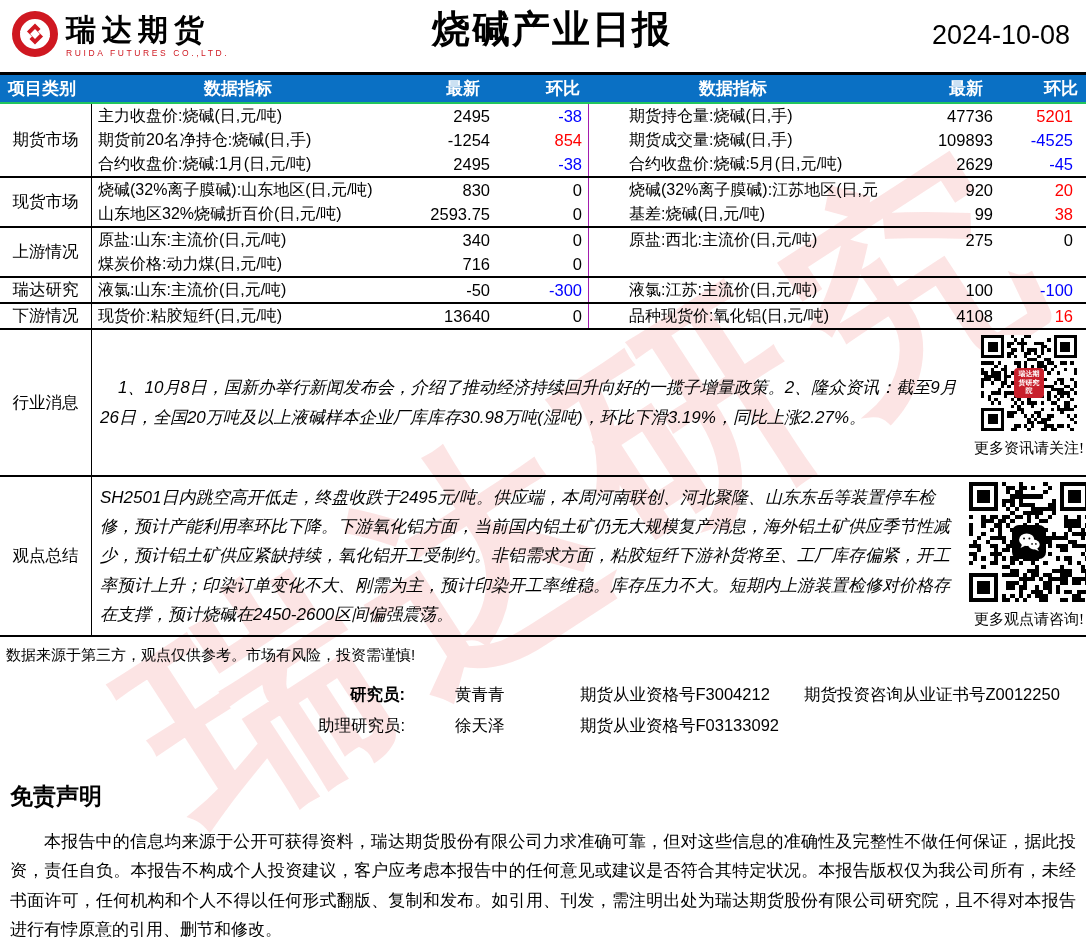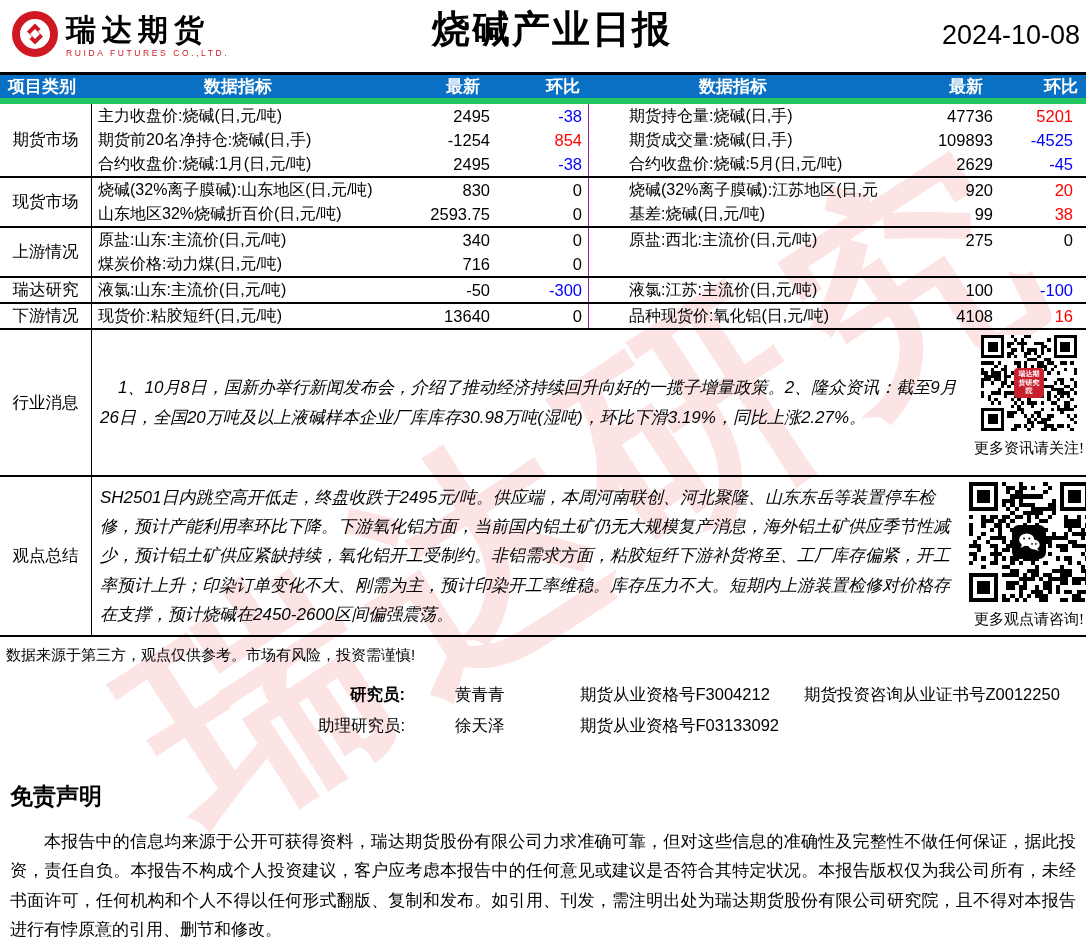--- a/index.html
+++ b/index.html
@@ -15,26 +15,26 @@
   .page{position:relative;z-index:1;}
 
   
   .page-header{position:relative;height:72px;}
   .logo{position:absolute;left:10px;top:9px;display:flex;align-items:flex-start;}
   .logo-icon{width:50px;height:50px;margin-right:6px;}
   .brand-col{display:flex;flex-direction:column;margin-top:4px;}
   .brand-cn{font-size:30px;font-weight:800;letter-spacing:6px;line-height:1.1;}
   .brand-en{font-size:8.5px;color:var(--brand);letter-spacing:2.6px;margin-top:2px;}
   .page-title{position:absolute;left:18px;right:0;top:4px;text-align:center;font-size:38px;font-weight:900;letter-spacing:2px;}
-  .report-date{position:absolute;right:6px;top:20px;font-size:27px;}
+  .report-date{position:absolute;right:16px;top:20px;font-size:27px;}
 
   
   .thead{display:grid;grid-template-columns:92px 292px 118px 86px 290px 127px 81px;
         background:var(--hdr);color:#fff;font-weight:700;font-size:17px;height:32px;align-items:center;
-        border-top:3px solid #000;border-bottom:6px solid #22c55e;}
+        border-top:3px solid #000;border-bottom:2px solid #22c55e;}
   .thead .hc{padding:0 8px;}
   .hc.left{text-align:left;padding-left:8px;}
   .hc.center{text-align:center;}
   .hc.right{text-align:right;padding-right:22px;}
   .hc.right2{text-align:right;padding-right:8px;}
 
   .group{display:grid;grid-template-columns:92px 292px 118px 86px 290px 127px 81px;
          grid-auto-rows:24px;border-bottom:2px solid #000;font-size:16px;}
   .cat{display:flex;align-items:center;justify-content:center;border-right:1px solid #000;
        grid-column:1;font-size:16.5px;}

